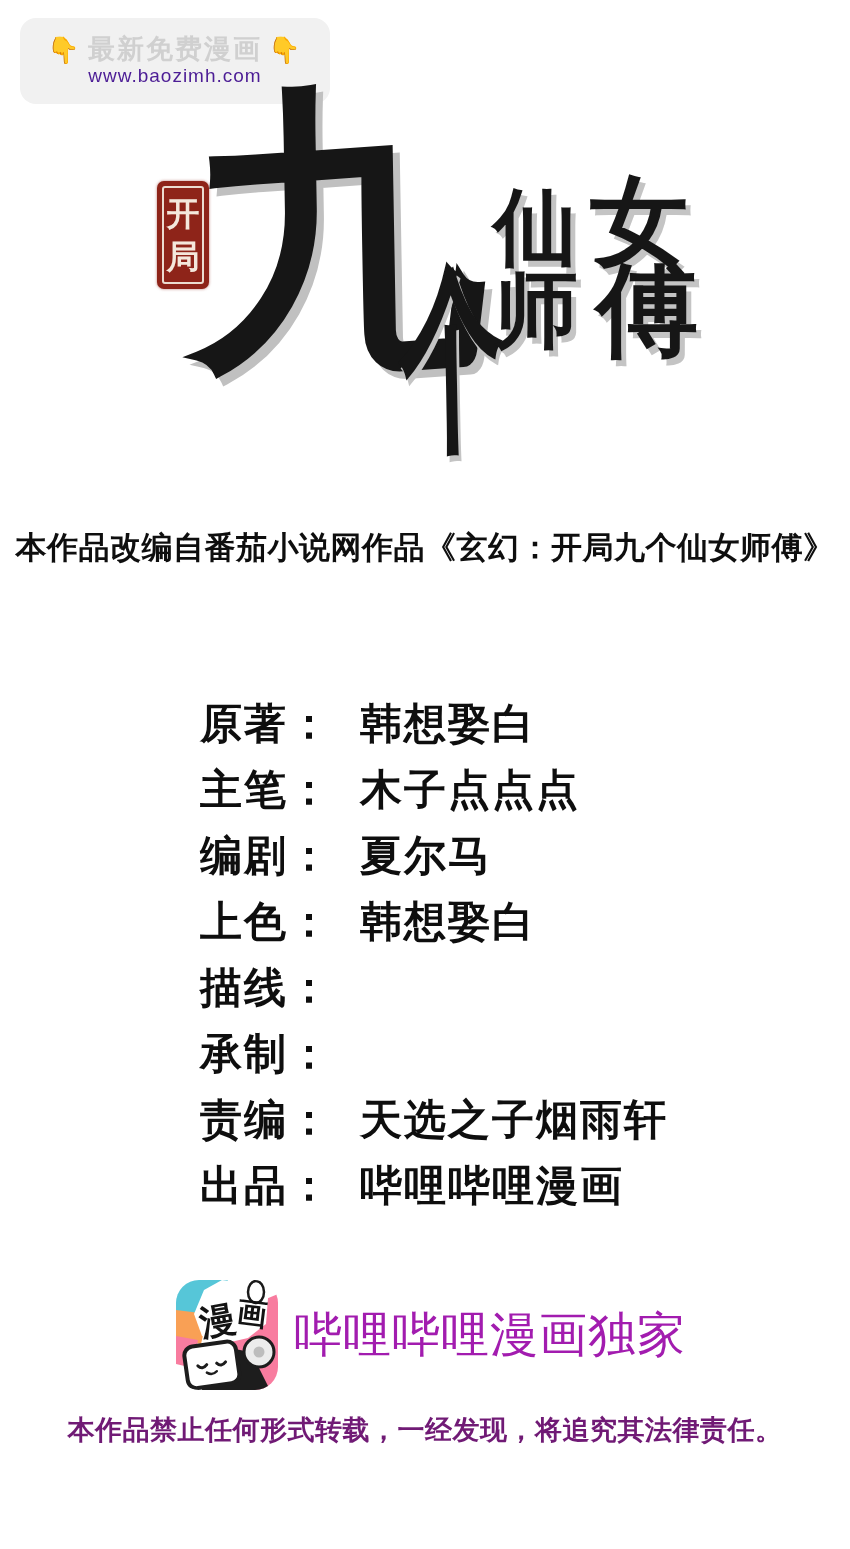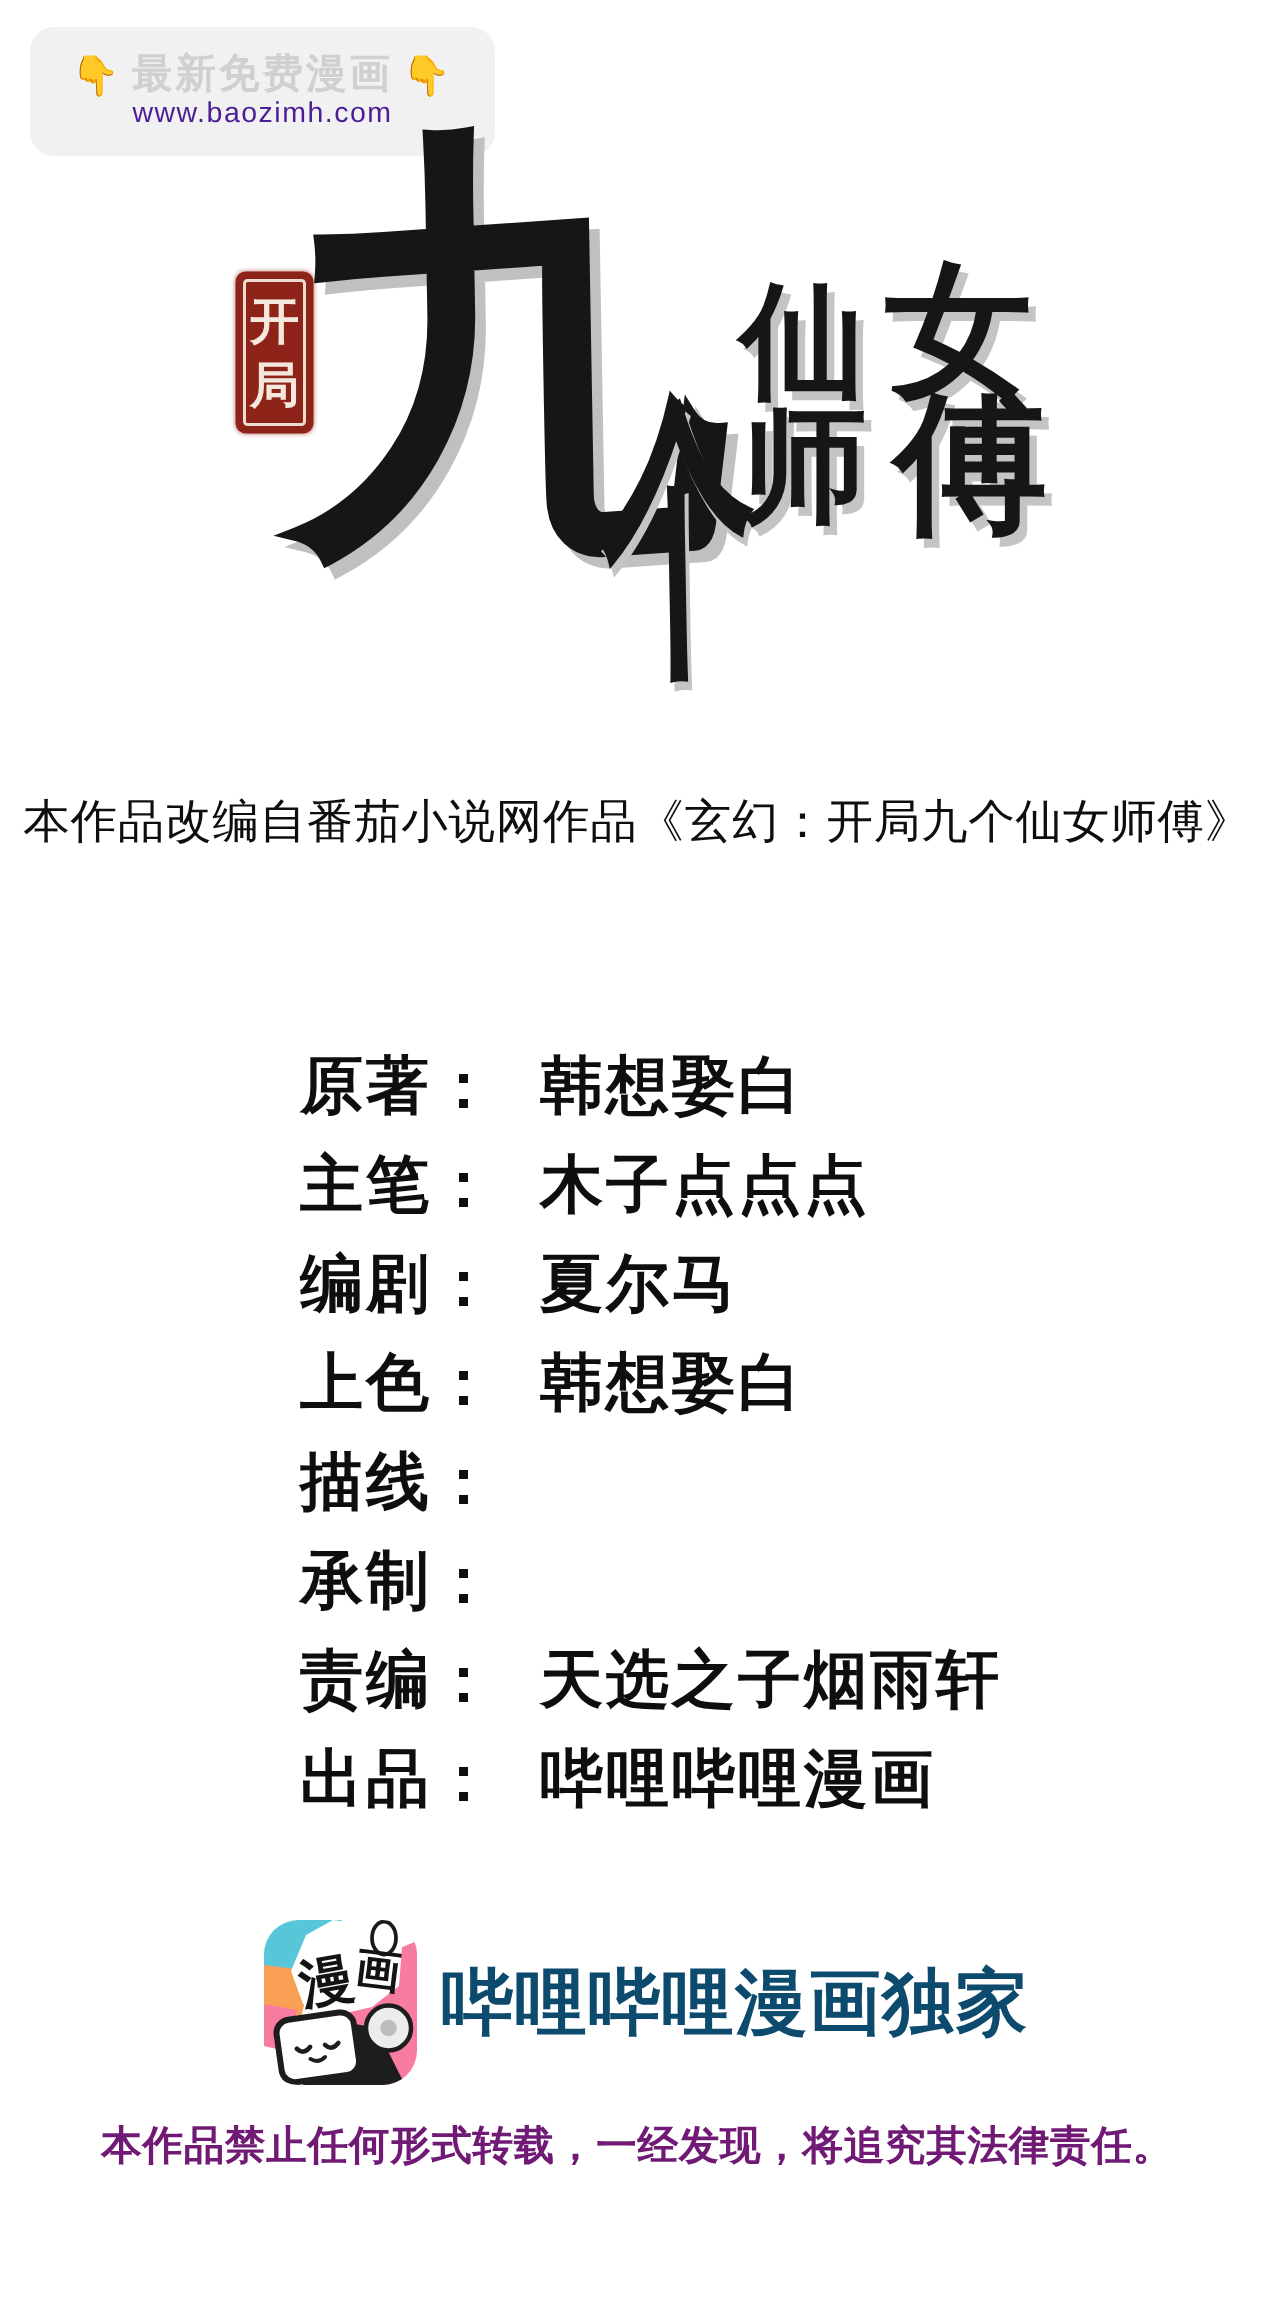--- a/index.html
+++ b/index.html
@@ -70,21 +70,21 @@
   }
   .seal-char {
     font-family: "DejaVu Serif", serif;
     color: #f4e8dc; font-size: 33px; font-weight: 700; line-height: 1;
   }
 
   
   .adaptation {
     position: absolute; left: 0; top: 527px;
     width: 100%; text-align: center;
-    font-size: 31px; font-weight: 400;
+    font-size: 31px; font-weight: 700;
     letter-spacing: 0.5px; color: #0e0e0e;
   }
 
   
   .credits { position: absolute; left: 200px; top: 686px; }
   .credit-row {
     height: 66px;
     display: flex; align-items: flex-end;
     font-size: 42px; font-weight: 600;
     color: #0e0e0e; letter-spacing: 2px;
@@ -94,22 +94,22 @@
 
   
   .publisher {
     position: absolute; left: 176px; top: 1280px;
     display: flex; align-items: center;
   }
   .app-icon { width: 102px; height: 110px; display: block; }
   .publisher-text {
     margin-left: 16px;
     font-family: "DejaVu Serif", serif;
-    font-size: 48px; font-weight: 700;
-    color: #0c4a6e; letter-spacing: 1px;
+    font-size: 48px; font-weight: 400;
+    color: #a21caf; letter-spacing: 1px;
     white-space: nowrap;
   }
 
   
   .disclaimer {
     position: absolute; left: 0; top: 1412px;
     width: 100%; text-align: center;
     font-size: 27px; font-weight: 700;
     color: #701a75; letter-spacing: 0.5px;
   }

